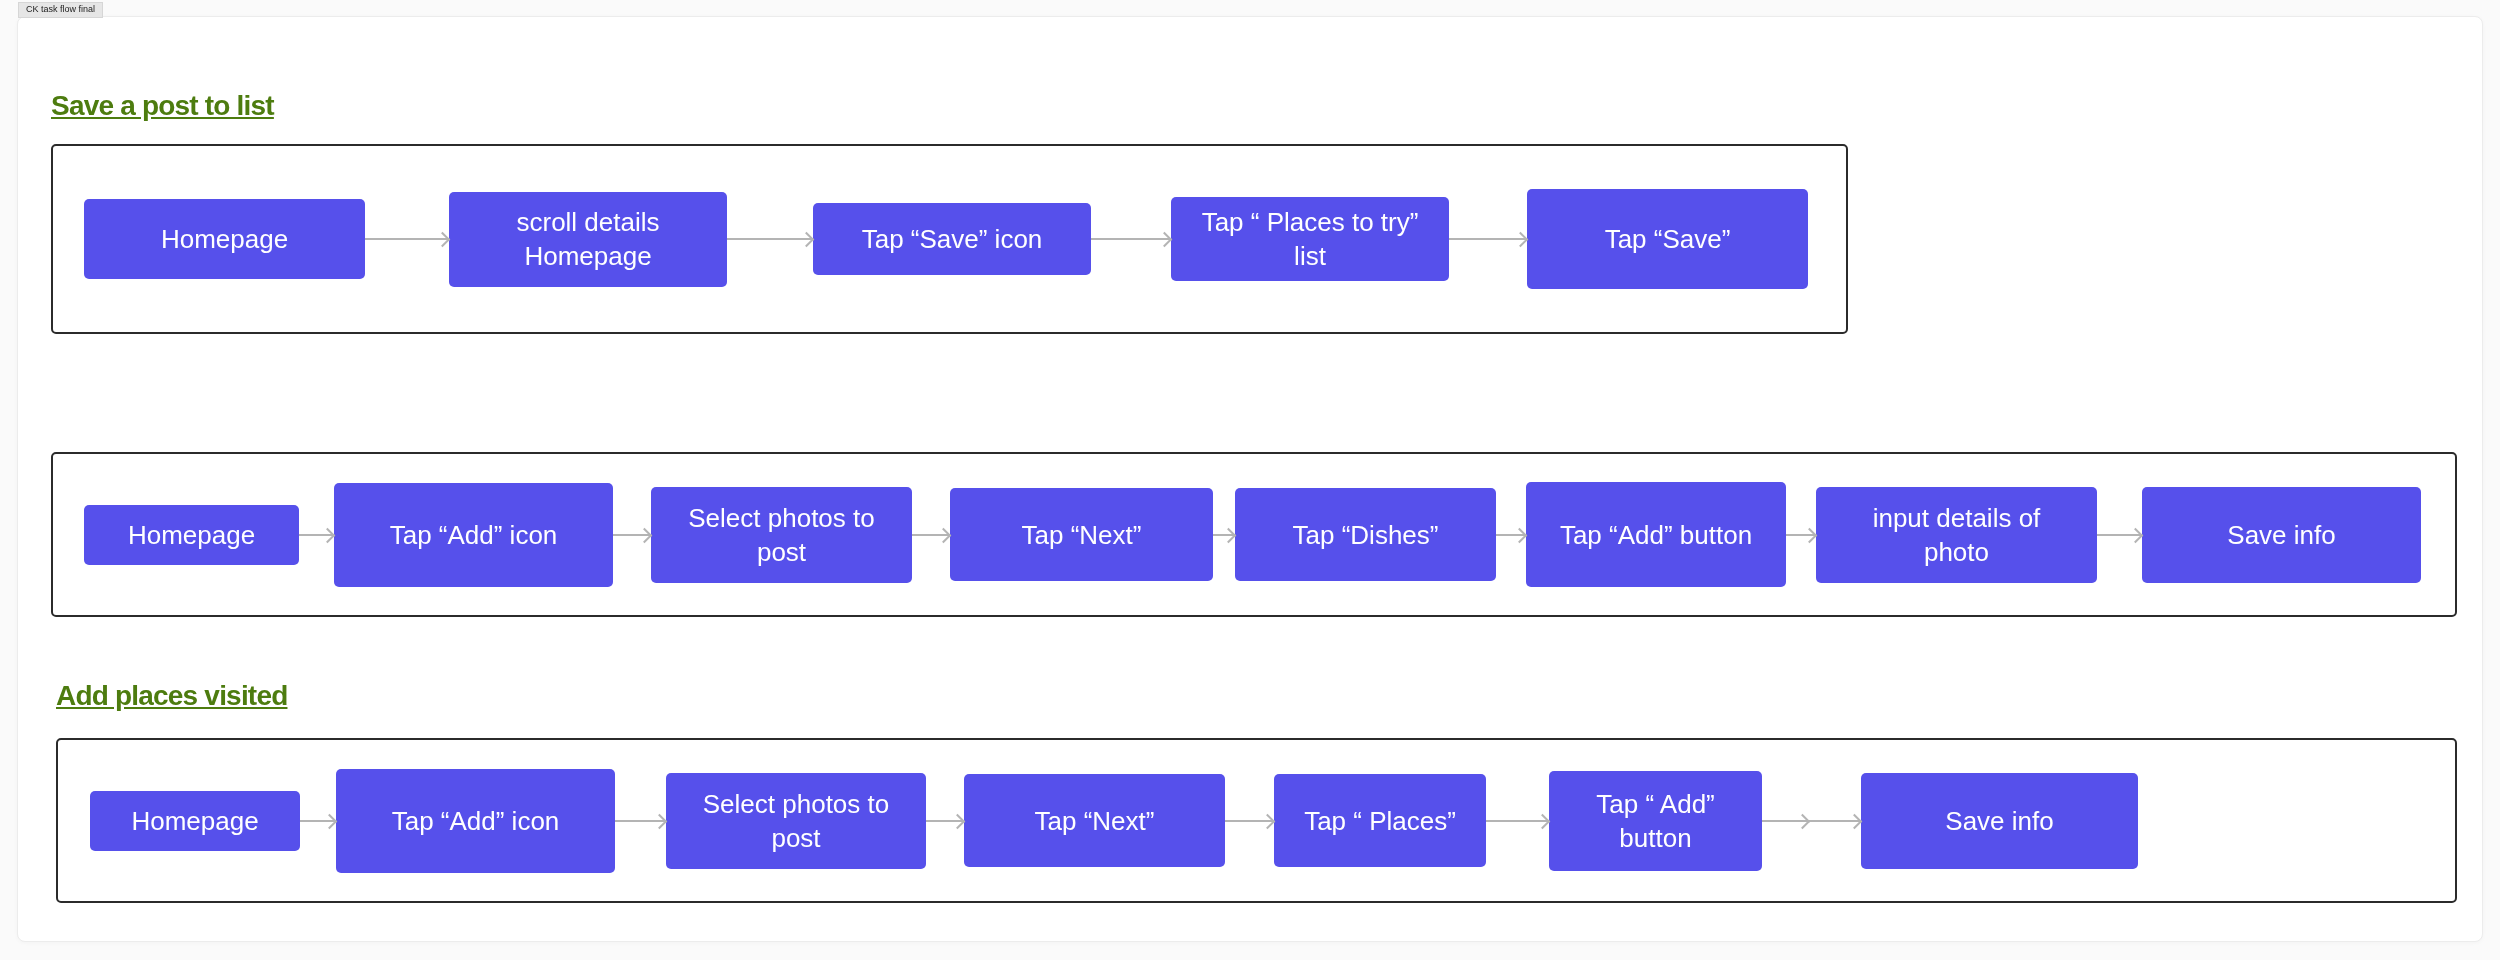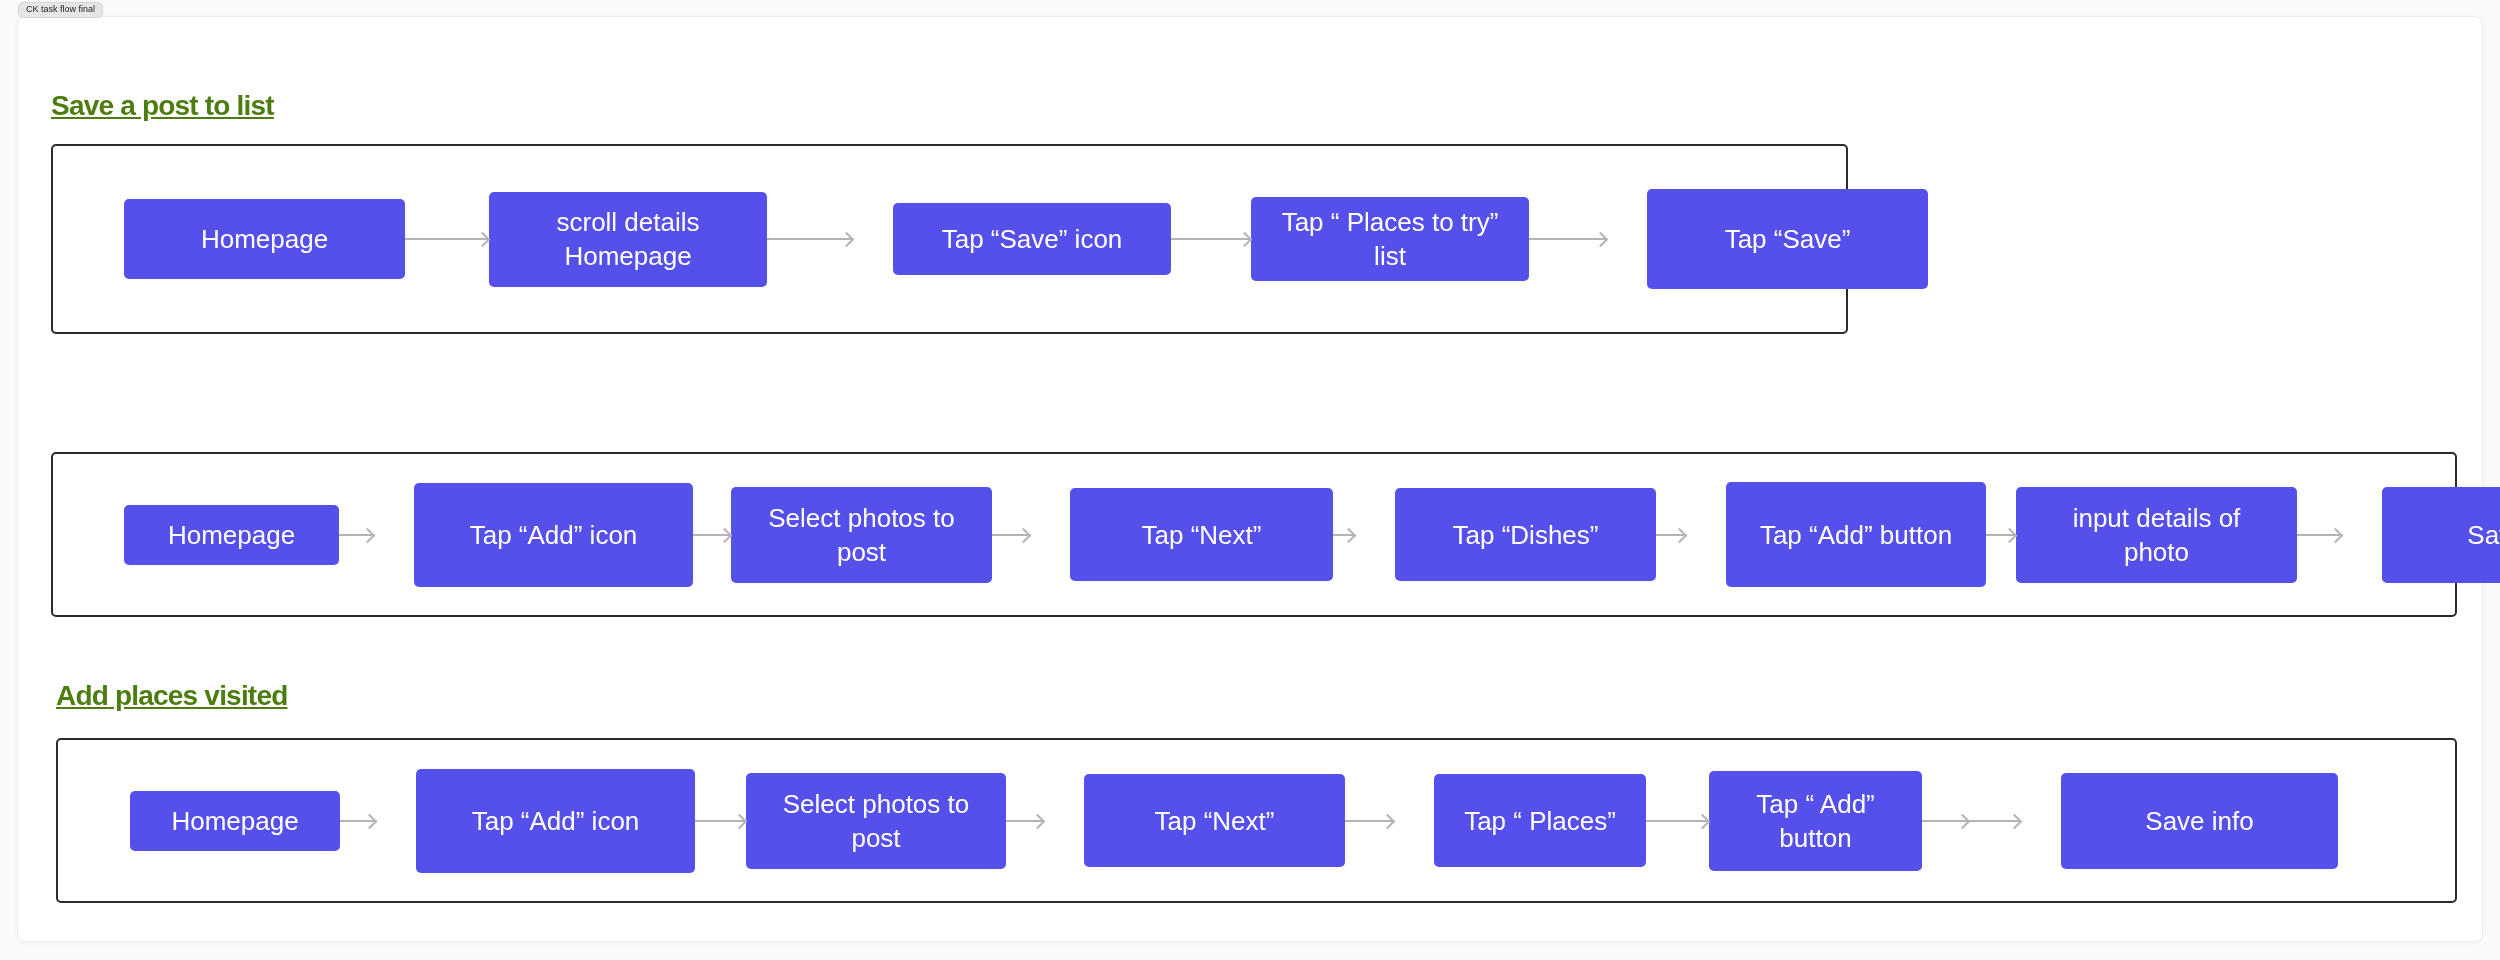--- a/index.html
+++ b/index.html
@@ -27,21 +27,21 @@
   
   .frame-label {
     position: absolute;
     left: 18px; top: 2px;
     font-size: 9px;
     line-height: 11px;
     padding: 1px 7px 2px 7px;
     color: #222222;
     background: #e6e6e6;
     border: 1px solid #d6d6d6;
-    border-radius: 5px;
+    border-radius: 0;
     white-space: nowrap;
   }
 
   .sec-title {
     position: absolute;
     font-size: 28px;
     font-weight: 800;
     letter-spacing: -0.8px;
     color: #4d7c0f;
     white-space: nowrap;
@@ -72,21 +72,21 @@
     justify-content: center;
     background: #5650eb;
     border-radius: 5px;
     color: #ffffff;
     font-size: 26px;
     line-height: 34px;
     text-align: center;
     padding: 6px 18px;
   }
   .node.tl { padding: 6px 26px; }   
-  .node.nw { white-space: nowrap; margin-left: 40px; } 
+  .node.nw { white-space: nowrap; } 
 
   
   .arrow {
     flex: none;
     position: relative;
     height: 2px;
     background: #b4b4b4;
     align-self: center;
   }
   .arrow::after {

